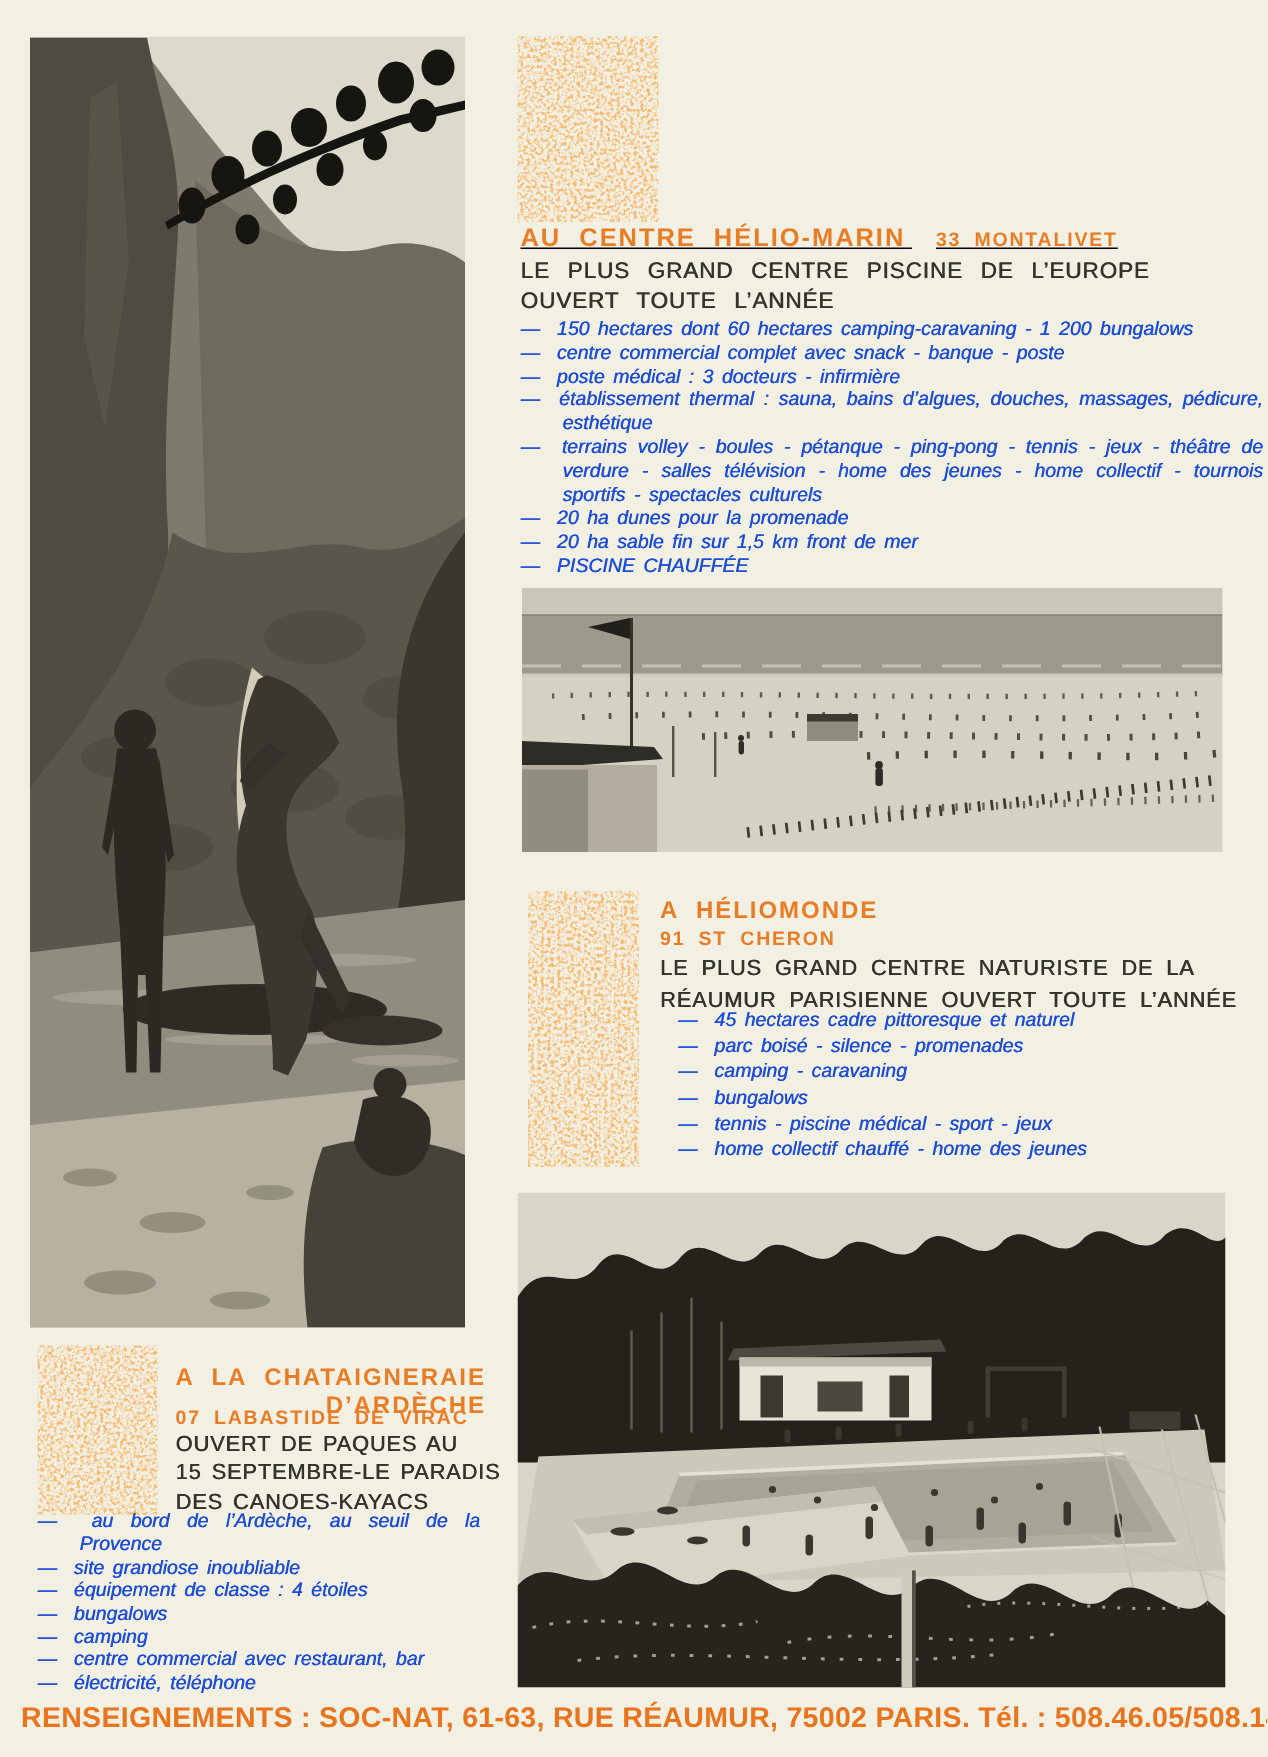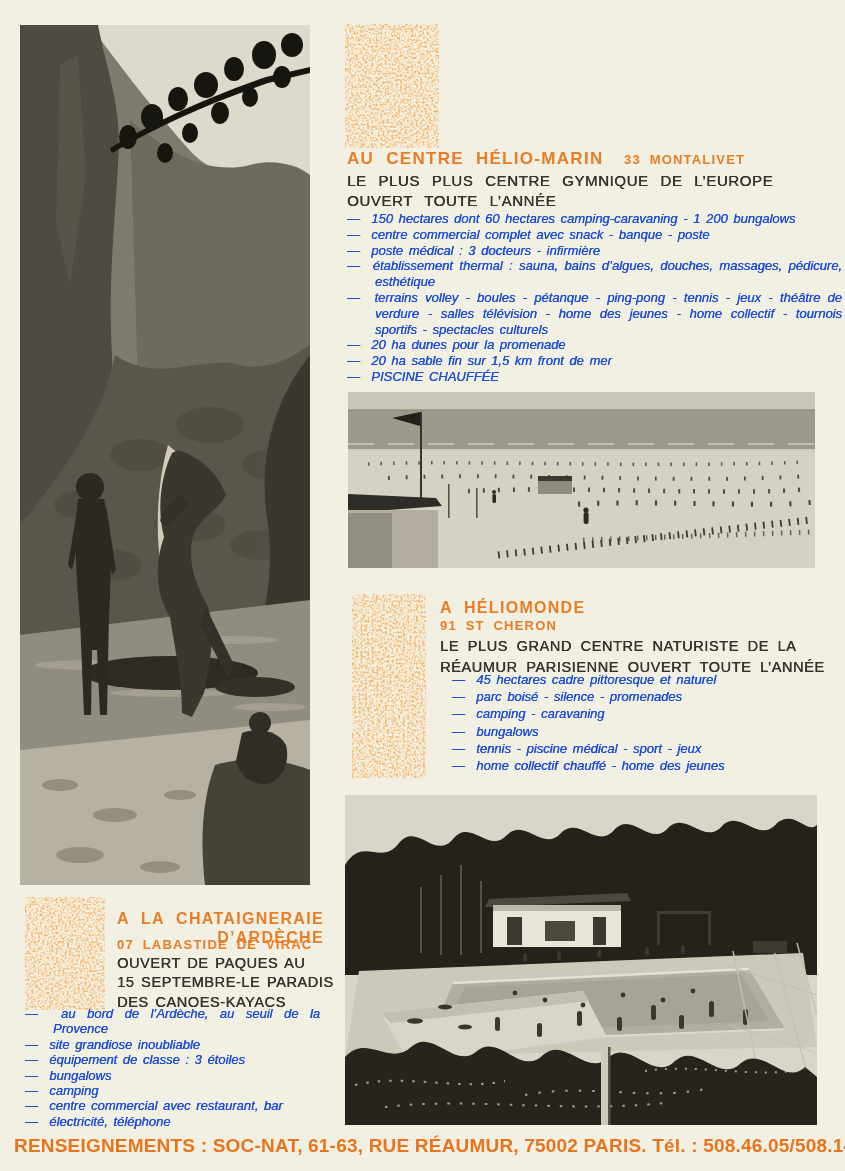--- a/index.html
+++ b/index.html
@@ -33,21 +33,21 @@
   ul.features li {
     font-style:italic; color:#1d4ed8; font-size:13px;
     padding-left:28px; text-indent:-28px; text-align:justify;
     text-shadow:0.3px 0 0 currentColor; word-spacing:2px;
   }
   ul.features li::before { content:"\2014\00a0\00a0"; }
   ul.w1 li { line-height:15.8px; }
   ul.w2 li { line-height:17.2px; }
   ul.w3 li { line-height:15.4px; }
 
-  .f1 { left:347px; top:149px; }
+  .f1 { left:347px; top:149px;text-decoration:underline; }
   .f1-caps { left:347px; top:171px; width:494px; }
   .f1-list { left:347px; top:211px; width:495px; }
   .st1 { left:345px; top:24px; }
   .photo-gorge { left:20px; top:25px; width:290px; height:860px; }
   .photo-beach { left:348px; top:392px; width:467px; height:176px; }
   .photo-pool  { left:345px; top:795px; width:472px; height:330px; }
 
   .st2 { left:352px; top:594px; }
   .f2-title { left:440px; top:598px; }
   .f2-loc   { left:440px; top:618px; }
@@ -148,21 +148,21 @@
       <rect width="94" height="124" fill="#ed7d26" filter="url(#spk1)"></rect>
     </svg>
   </div>
 
   <div class="abs f1">
     <span class="sec-title">AU CENTRE HÉLIO-MARIN</span>
     <span class="sec-loc" style="margin-left:16px;">33 MONTALIVET</span>
   </div>
 
   <div class="abs caps f1-caps">
-    <div>LE PLUS PLUS CENTRE GYMNIQUE DE L’EUROPE</div>
+    <div>LE PLUS GRAND CENTRE PISCINE DE L’EUROPE</div>
     <div>OUVERT TOUTE L’ANNÉE</div>
   </div>
 
   <ul class="abs features w1 f1-list">
     <li>150 hectares dont 60 hectares camping-caravaning - 1 200 bungalows</li>
     <li>centre commercial complet avec snack - banque - poste</li>
     <li>poste médical : 3 docteurs - infirmière</li>
     <li>établissement thermal : sauna, bains d’algues, douches, massages, pédicure, esthétique</li>
     <li>terrains volley - boules - pétanque - ping-pong - tennis - jeux - théâtre de verdure - salles télévision - home des jeunes - home collectif - tournois sportifs - spectacles culturels</li>
     <li>20 ha dunes pour la promenade</li>
@@ -317,21 +317,21 @@
   </div>
   <div class="abs sec-loc f3-loc">07 LABASTIDE DE VIRAC</div>
   <div class="abs caps col3 f3-caps">
     <div>OUVERT DE PAQUES AU</div>
     <div>15 SEPTEMBRE-LE PARADIS</div>
     <div>DES CANOES-KAYACS</div>
   </div>
   <ul class="abs features w3 f3-list">
     <li>au bord de l’Ardèche, au seuil de la Provence</li>
     <li>site grandiose inoubliable</li>
-    <li>équipement de classe : 3 étoiles</li>
+    <li>équipement de classe : 4 étoiles</li>
     <li>bungalows</li>
     <li>camping</li>
     <li>centre commercial avec restaurant, bar</li>
     <li>électricité, téléphone</li>
   </ul>
 
   <div class="abs footer-line">RENSEIGNEMENTS : SOC-NAT, 61-63, RUE RÉAUMUR, 75002 PARIS. Tél. : 508.46.05/508.14.99</div>
 
 </div>
 

